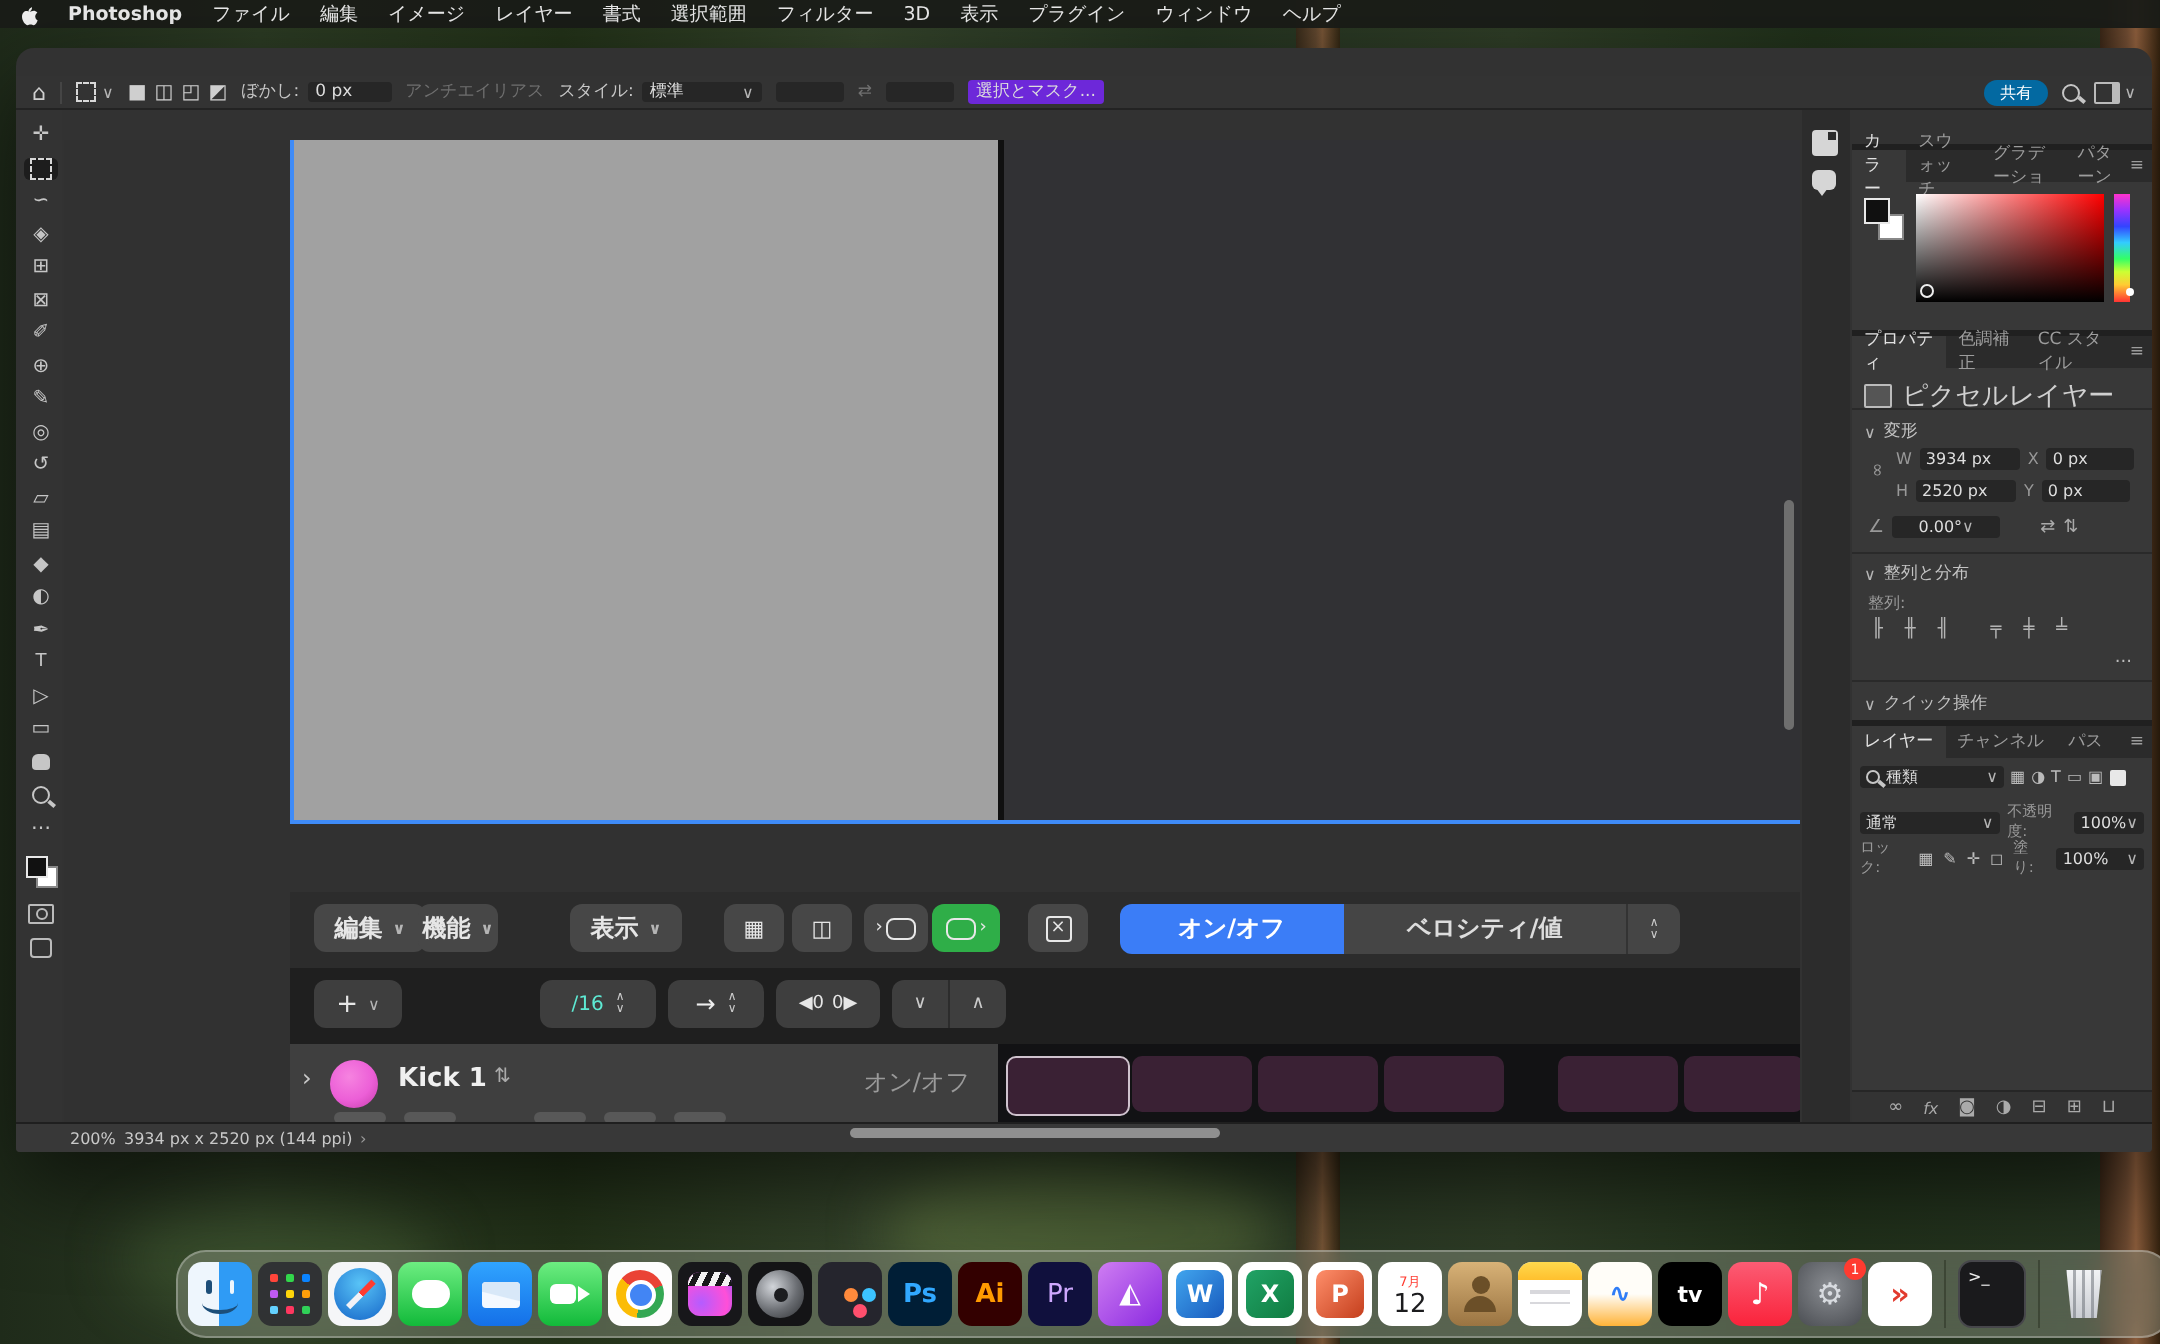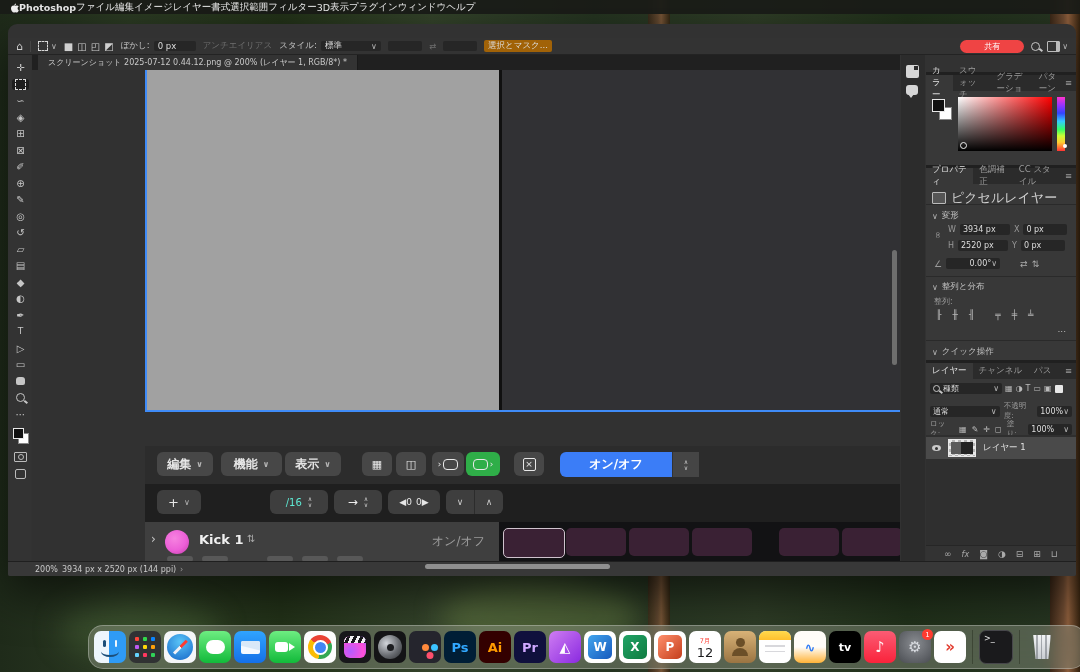--- a/index.html
+++ b/index.html
@@ -7,33 +7,33 @@
        font-family:"DejaVu Sans","Liberation Sans",sans-serif;
        background:linear-gradient(90deg,#1f2b1a 0,#2b3a23 12%,#223118 26%,#33422a 40%,#243320 55%,#2e3c26 70%,#20301a 84%,#273522 100%)}
   .abs{position:absolute}
   .f{display:flex;align-items:center}
   .nosel{user-select:none}
   
   .trunk{position:absolute;top:0;bottom:0;background:linear-gradient(90deg,#3a2717,#6d4a31 45%,#8a5c3b 60%,#33220f)}
   .glow{position:absolute;border-radius:50%;filter:blur(14px)}
   
   #menubar{position:absolute;left:0;top:0;right:0;height:14px;background:rgba(26,28,24,.95);
-           display:flex;align-items:center;gap:0;padding:0 10px;color:#ececec;font-size:9.5px;white-space:nowrap}
+           display:flex;align-items:center;gap:15px;padding:0 10px;color:#ececec;font-size:9.5px;white-space:nowrap}
   #menubar .mi{cursor:default}
   
   #ps{position:absolute;left:8px;top:24px;width:1068px;height:552px;background:#323232;
       border-radius:9px 9px 2px 2px;overflow:hidden;box-shadow:0 18px 45px rgba(0,0,0,.6);font-size:9px;color:#cfcfcf}
   #titlebar{position:absolute;left:0;top:0;right:0;height:14px;background:#1d1d1d}
   .tl{position:absolute;top:3.5px;width:7.5px;height:7.5px;border-radius:50%}
   #optbar{position:absolute;left:0;top:14px;right:0;height:16px;background:#333;border-bottom:1px solid #232323;
           display:flex;align-items:center;gap:7px;padding:0 8px;font-size:8.5px;color:#c7c7c7}
   .optfield{background:#262626;border-radius:2px;height:10px;min-width:34px;padding:0 4px;display:flex;align-items:center;color:#ddd}
   .gray{color:#6f6f6f}
   .vsep{width:1px;height:11px;background:#454545}
-  .pill{background:#ef4444;color:#fff;border-radius:7px;font-size:8px;padding:1px 24px}
+  .pill{background:#0369a1;color:#fff;border-radius:7px;font-size:8px;padding:1px 8px}
   
   #tools{position:absolute;left:2px;top:31px;width:21px;bottom:14px;background:#333;
          display:flex;flex-direction:column;align-items:center;padding-top:7px;gap:5.5px;color:#c6c6c6;font-size:10px;line-height:11px}
   #tools .t{height:11px;display:flex;align-items:center;justify-content:center;width:17px}
   .t-sel{background:#1d1d1d;border-radius:3px}
   .dashbox{width:9px;height:9px;border:1px dashed #d8d8d8}
   .zoomglass{width:7px;height:7px;border:1.5px solid #c6c6c6;border-radius:50%;position:relative}
   .zoomglass::after{content:"";position:absolute;width:4px;height:1.5px;background:#c6c6c6;right:-4px;bottom:-1px;transform:rotate(40deg)}
   .handicon{width:9px;height:8px;background:#c6c6c6;border-radius:3px 3px 2px 2px}
   .swatchfg{width:9px;height:9px;background:#111;border:1px solid #e8e8e8;position:absolute;left:0;top:0;z-index:2}
@@ -128,21 +128,21 @@
     <span class="f" style="gap:4px">
       <span>スタイル:</span>
       <span class="optfield" style="min-width:52px;justify-content:space-between">
         <span>標準</span>
           <span class="chev">∨</span>
       </span>
     </span>
     <span class="optfield gray" style="min-width:26px"></span>
     <span class="gray">⇄</span>
     <span class="optfield gray" style="min-width:26px"></span>
-    <span class="optfield" style="background:#a16207;height:12px">選択とマスク...</span>
+    <span class="optfield" style="background:#6d28d9;height:12px">選択とマスク...</span>
     <span style="flex:1"></span>
     <span class="pill">共有</span>
     <span class="zoomglass"></span>
     <span class="f" style="gap:2px">
       <span style="width:11px;height:9px;border:1px solid #bbb;border-radius:1px;display:inline-block;position:relative">
         <span style="position:absolute;right:0;top:0;bottom:0;width:3px;background:#bbb"></span>
       </span>
       <span class="chev">∨</span>
     </span>
   </div>
@@ -181,43 +181,40 @@
       <span class="swatchbg"></span>
     </span>
     <span class="t" style="margin-top:3px">
         <span class="qmask"></span>
       </span>
     <span class="t">
         <span class="scrmode"></span>
       </span>
   </div>
 
-  <div id="tabstrip">
-    <div id="doctab">スクリーンショット 2025-07-12 0.44.12.png @ 200% (レイヤー 1, RGB/8*) *</div>
-  </div>
 
   <div id="canvas">
 
 
     <div class="abs" style="left:115px;top:0;width:352px;height:340px;background:#a1a1a1"></div>
 
     <div class="abs" style="left:113px;top:0;width:2px;height:340px;background:#3f8bf7"></div>
     <div class="abs" style="left:467px;top:0;width:3px;height:340px;background:#101010"></div>
 
     <div class="abs" style="left:470px;top:0;width:398px;height:340px;background:#313134"></div>
     <div class="abs" style="left:860px;top:180px;width:5px;height:115px;background:#6e6e6e;border-radius:3px"></div>
     <div class="abs" style="left:113px;top:340px;width:755px;height:2px;background:#3f8bf7"></div>
 
 
     <div class="abs" style="left:113px;top:376px;width:755px;height:38px;background:#2c2c2c">
       <div class="lg-btn" style="left:12px;width:56px">
         <span>編集</span>
           <span class="chev">∨</span>
         </div>
-      <div class="lg-btn" style="left:76px;width:61px">
+      <div class="lg-btn" style="left:64px;width:40px">
         <span>機能</span>
           <span class="chev">∨</span>
         </div>
       <div class="lg-btn" style="left:140px;width:56px">
         <span>表示</span>
           <span class="chev">∨</span>
         </div>
       <div class="lg-btn" style="left:217px;width:30px;font-size:11px;font-weight:normal">▦</div>
       <div class="lg-btn" style="left:251px;width:30px;font-size:11px;font-weight:normal">◫</div>
       <div class="lg-btn" style="left:287px;width:32px;font-weight:normal;gap:2px">
@@ -226,20 +223,21 @@
         </div>
       <div class="lg-btn" style="left:321px;width:34px;background:#2fae48;font-weight:normal;gap:2px">
         <span class="padshape"></span>
           <span style="font-size:9px">›</span>
         </div>
       <div class="lg-btn" style="left:369px;width:30px;font-weight:normal">
         <span style="width:11px;height:11px;border:1.3px solid #e8e8e8;border-radius:2px;display:flex;align-items:center;justify-content:center;font-size:9px">×</span>
         </div>
       <div class="f" style="position:absolute;left:415px;top:6px;height:25px;width:280px;border-radius:6px;overflow:hidden">
         <div style="width:112px;height:25px;line-height:25px;text-align:center;background:#3b7df7;color:#fff;font-size:12px;font-weight:bold">オン/オフ</div>
+        <div style="width:142px;height:25px;line-height:25px;text-align:center;background:#454545;color:#ddd;font-size:12px;font-weight:bold">ベロシティ/値</div>
         <div style="width:26px;height:25px;background:#454545;border-left:1px solid #333;display:flex;flex-direction:column;align-items:center;justify-content:center;color:#ccc;font-size:6px;line-height:6px">
           <span>∧</span>
             <span>∨</span>
         </div>
       </div>
     </div>
 
     <div class="abs" style="left:113px;top:414px;width:755px;height:38px;background:#1f1f1f">
       <div class="lg-btn" style="left:12px;width:44px;background:#3e3e3e;font-weight:normal">
         <span style="font-size:13px">+</span>
@@ -347,21 +345,21 @@
         <span class="field" style="width:38px">0 px</span>
       </div>
       <div class="f" style="position:absolute;left:22px;top:72px;gap:4px">
         <span style="font-size:8px;color:#999">H</span>
         <span class="field" style="width:44px">2520 px</span>
         <span style="font-size:8px;color:#999">Y</span>
         <span class="field" style="width:38px">0 px</span>
       </div>
       <div class="f" style="position:absolute;left:8px;top:90px;gap:4px">
         <span style="color:#999;font-size:9px">∠</span>
-        <span class="field" style="width:48px;justify-content:flex-end">
+        <span class="field" style="width:48px;justify-content:center">
           <span>0.00°</span>
             <span class="chev">∨</span>
           </span>
         <span style="color:#aaa;font-size:9px;margin-left:16px">⇄</span>
         <span style="color:#aaa;font-size:9px">⇅</span>
       </div>
       <div class="abs" style="left:0;top:108px;width:150px;height:1px;background:#2a2a2a"></div>
       <div class="f" style="position:absolute;left:6px;top:113px;gap:4px">
         <span class="chev">∨</span>
         <span class="seclabel">整列と分布</span>
@@ -421,29 +419,20 @@
         <span style="font-size:8px;color:#bbb">▦</span>
         <span style="font-size:8px;color:#bbb">✎</span>
         <span style="font-size:8px;color:#bbb">✛</span>
         <span style="font-size:8px;color:#bbb">◻</span>
         <span style="font-size:7.5px;color:#999;margin-left:auto">塗り:</span>
         <span class="field" style="width:40px;justify-content:space-between">
           <span>100%</span>
             <span class="chev">∨</span>
           </span>
       </div>
-      <div class="abs" style="left:0;top:72px;right:0;bottom:16px;background:#2f2f2f">
-        <div class="f" style="position:absolute;left:0;top:2px;right:0;height:22px;background:#4a4a4a;gap:7px;padding:0 6px">
-          <span class="eye"></span>
-          <span class="checker" style="width:26px;height:16px;border:1px solid #e8e8e8;position:relative;display:inline-block">
-            <span style="position:absolute;inset:2px;background:linear-gradient(90deg,#5a5a5a 45%,#222 45%)"></span>
-          </span>
-          <span style="font-size:8.5px;color:#e2e2e2">レイヤー 1</span>
-        </div>
-      </div>
       <div class="f" style="position:absolute;left:0;right:0;bottom:0;height:16px;background:#333;border-top:1px solid #262626;justify-content:center;gap:10px;color:#aaa;font-size:9px">
         <span>∞</span>
         <span style="font-style:italic;font-size:8px">fx</span>
         <span>◙</span>
         <span>◑</span>
         <span>⊟</span>
         <span>⊞</span>
         <span>⊔</span>
       </div>
     </div>
@@ -500,21 +489,21 @@
   </div>
   <div class="dk" style="background:#25252d">
     <span style="width:7px;height:7px;border-radius:50%;background:#ff8a3c;box-shadow:9px 0 0 #3cc3ff,4.5px 8px 0 #ff4f6d"></span>
   </div>
   <div class="dk" style="background:#001e36;color:#31a8ff;font-weight:bold;font-size:13px">
     <span>Ps</span>
     </div>
   <div class="dk" style="background:#330000;color:#ff9a00;font-weight:bold;font-size:13px">
     <span>Ai</span>
     </div>
-  <div class="dk" style="background:#10103d;color:#cfa8ff;font-weight:bold;font-size:13px">
+  <div class="dk" style="background:#10103d;color:#cfa8ff;font-weight:normal;font-size:13px">
     <span>Pr</span>
     </div>
   <div class="dk" style="background:linear-gradient(135deg,#cf7df2,#8a2ae0);color:#fff;font-size:14px">◭</div>
   <div class="dk" style="background:#fff">
     <span style="width:24px;height:24px;border-radius:5px;background:linear-gradient(135deg,#41a5ee,#185abd);color:#fff;font-weight:bold;font-size:12px;display:flex;align-items:center;justify-content:center">W</span>
     </div>
   <div class="dk" style="background:#fff">
     <span style="width:24px;height:24px;border-radius:5px;background:linear-gradient(135deg,#21a366,#107c41);color:#fff;font-weight:bold;font-size:12px;display:flex;align-items:center;justify-content:center">X</span>
     </div>
   <div class="dk" style="background:#fff">

